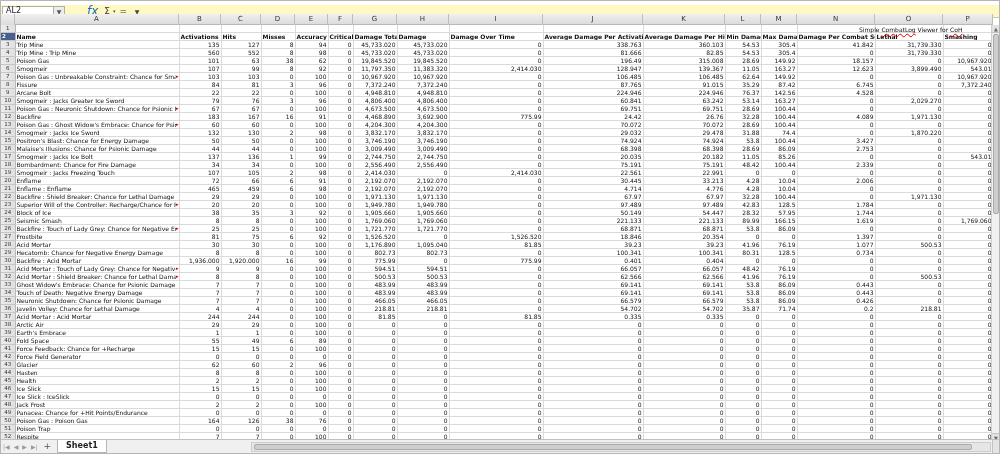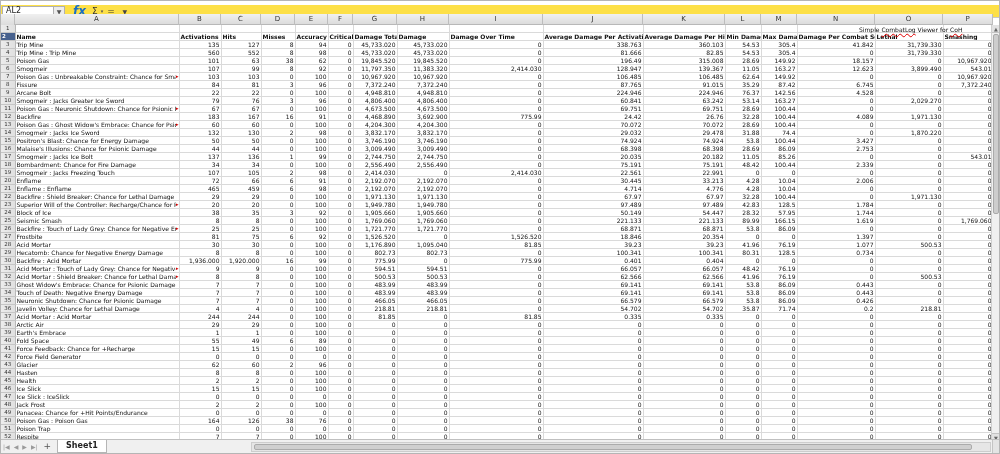--- a/index.html
+++ b/index.html
@@ -1,24 +1,24 @@
 <!DOCTYPE html>
 <html><head>
 <meta charset="utf-8">
 <style>
   html,body{margin:0;padding:0;background:#fff;}
   *{box-sizing:border-box;font-family:"DejaVu Sans",sans-serif;}
   #app{position:relative;width:1000px;height:454px;background:#fff;overflow:hidden;border:1px solid #b5b5b5;}
 
   
-  #formulabar{position:absolute;top:4px;left:0;width:1000px;height:13px;background:#fde047;border-bottom:1px solid #c8c8c8;display:flex;align-items:center;}
+  #formulabar{position:absolute;top:4px;left:0;width:1000px;height:13px;background:#fef9c3;border-bottom:1px solid #c8c8c8;display:flex;align-items:center;}
   #namebox{width:52px;height:11px;margin-left:1px;background:#fff;border:1px solid #b0b0b0;font-size:8px;line-height:10px;padding-left:3px;color:#222;display:flex;align-items:center;}
   #nameboxdrop{width:11px;height:11px;border:1px solid #b0b0b0;border-left:none;background:#ececec;font-size:6px;color:#555;text-align:center;line-height:10px;}
   .fbicon{font-size:9px;color:#333;margin:0 3px;line-height:11px;}
-  #fxicon{color:#1a6fc4;font-style:italic;font-weight:bold;font-size:12px;margin-left:8px;}
+  #fxicon{color:#1a6fc4;font-style:italic;font-weight:normal;font-size:12px;margin-left:22px;}
   #sumdrop{font-size:5px;color:#555;margin:0 1px 0 0;}
   #formulainput{flex:1;height:11px;background:#fff;border:1px solid #c0c0c0;font-size:8px;padding:0 3px;color:#222;margin-left:3px;}
   #fbexpand{width:14px;text-align:center;font-size:6px;color:#444;}
 
   
   #colstrip{position:absolute;top:13px;left:0;width:992px;height:11px;display:flex;background:linear-gradient(#f0f0f0,#dcdcdc);border-bottom:1px solid #b8b8b8;}
   .colcell{height:11px;border-right:1px solid #bdbdbd;font-size:7px;color:#333;text-align:center;line-height:11px;overflow:hidden;flex:none;}
   #corner{background:linear-gradient(#f0f0f0,#dcdcdc);}
 
   

